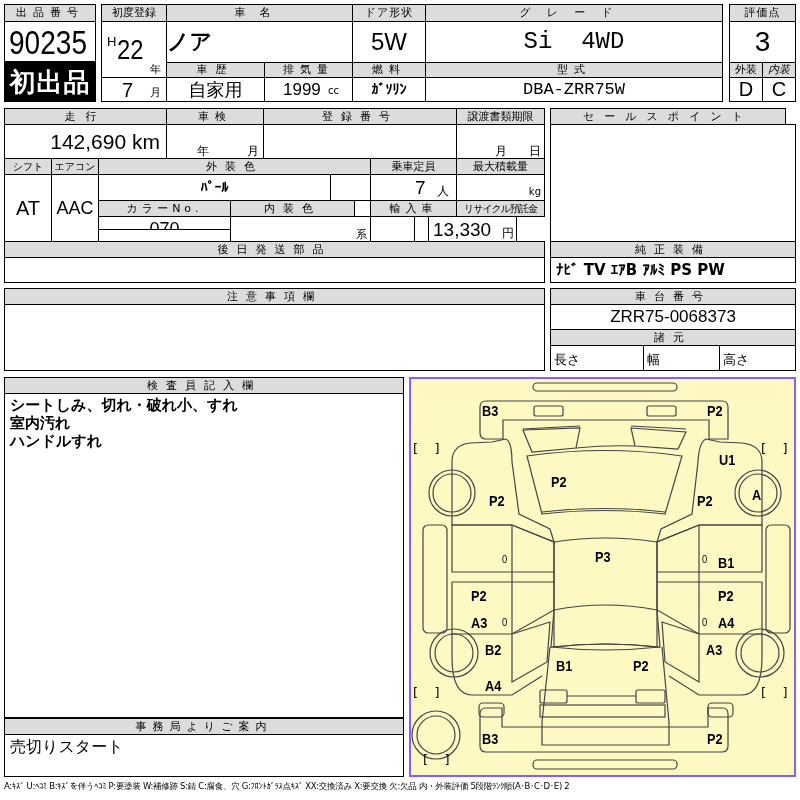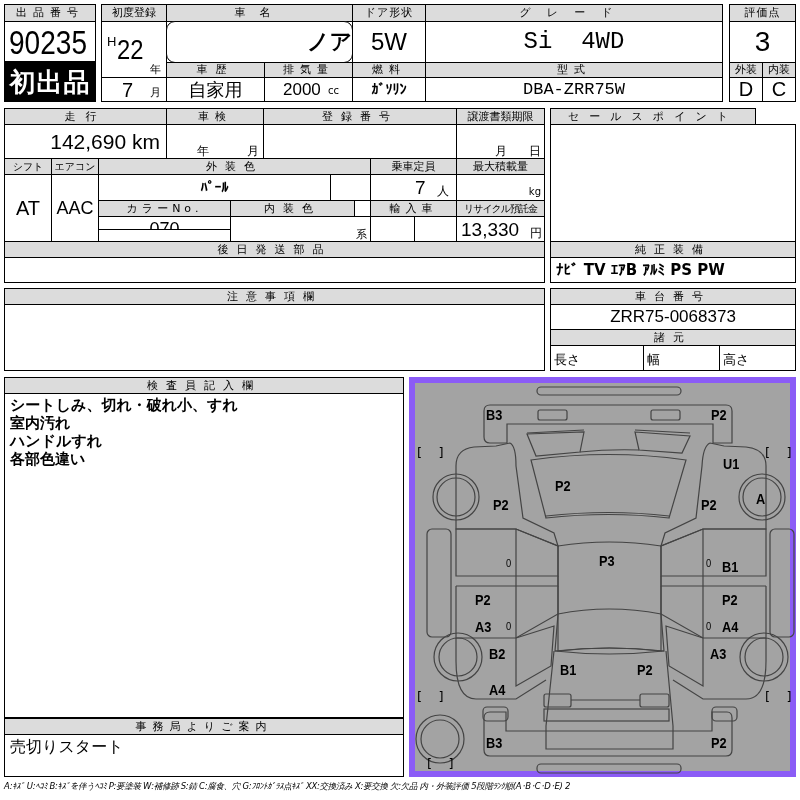--- a/index.html
+++ b/index.html
@@ -1,19 +1,19 @@
 <!DOCTYPE html>
 <html><head>
 <meta charset="utf-8">
 <style>
   * { box-sizing: border-box; margin: 0; padding: 0; }
   html, body { width: 800px; height: 800px; background: #fff; overflow: hidden; }
   body { position: relative; font-family: "DejaVu Sans", sans-serif; color: #000; }
   .abs { position: absolute; }
-  .box { position: absolute; border: 6px solid #8b5cf6; background: #a3a3a3; padding-left: 20px; }
+  .box { position: absolute; border: 2px solid #8b5cf6; background: #fef9c3; padding-left: 20px; }
   .hdr { position: absolute; background: #dcdcdc; border: 1px solid #000; font-size: 11px; text-align: center; line-height: 15px; letter-spacing: 4px; white-space: nowrap; overflow: hidden; }
   .cell { position: absolute; border: 1px solid #000; background: #fff; overflow: hidden; white-space: nowrap; }
   .val { position: absolute; white-space: nowrap; }
   .unit { position: absolute; font-size: 11px; white-space: nowrap; }
   .cond { font-family: "Liberation Sans Narrow", "Liberation Sans", sans-serif; }
   .dlabel { position: absolute; font-size: 15px; font-weight: bold; font-family: "Liberation Sans", sans-serif; transform: scaleX(0.85); transform-origin: left top; }
   .bracket { position: absolute; font-size: 13px; color: #000; }
 </style>
 </head>
 <body>
@@ -31,57 +31,57 @@
   <span class="val" style="left:5px;top:12px;font-size:13px;font-family:'Liberation Sans',sans-serif;">H</span>
   <span class="val" style="left:15px;top:12px;font-size:28px;font-family:'Liberation Sans',sans-serif;transform:scaleX(0.85);transform-origin:left top;">22</span>
   <span class="unit" style="left:48px;top:40px;">年</span>
 </div>
 <div class="cell" style="left:101px;top:77px;width:66px;height:25px;">
   <span class="val" style="left:20px;top:1px;font-size:20px;font-family:'Liberation Sans',sans-serif;">7</span>
   <span class="unit" style="left:48px;top:7px;">月</span>
 </div>
 
 <div class="hdr" style="left:166px;top:4px;width:187px;height:18px;letter-spacing:14px;">車名</div>
-<div class="cell" style="left:166px;top:21px;width:187px;height:42px;text-align:right;border-radius:9px;">
+<div class="cell" style="left:166px;top:21px;width:187px;height:42px;text-align:left;">
   <span style="font-size:22px;font-weight:bold;line-height:40px;">ノア</span>
 </div>
 
 <div class="hdr" style="left:352px;top:4px;width:74px;height:18px;letter-spacing:1px;">ドア形状</div>
 <div class="cell" style="left:352px;top:21px;width:74px;height:42px;text-align:center;">
   <span style="font-size:24px;line-height:40px;font-family:'Liberation Sans',sans-serif;">5W</span>
 </div>
 
 <div class="hdr" style="left:425px;top:4px;width:298px;height:18px;letter-spacing:16px;">グレード</div>
 <div class="cell" style="left:425px;top:21px;width:298px;height:42px;text-align:center;">
   <span style="font-size:24px;line-height:40px;font-family:'Liberation Mono',monospace;white-space:pre;">Si  4WD</span>
 </div>
 
 <div class="hdr" style="left:729px;top:4px;width:67px;height:18px;letter-spacing:1px;">評価点</div>
 <div class="cell" style="left:729px;top:21px;width:67px;height:42px;text-align:center;">
   <span style="font-size:28px;line-height:40px;font-family:'Liberation Sans',sans-serif;">3</span>
 </div>
 <div class="hdr" style="left:729px;top:62px;width:34px;height:16px;letter-spacing:0;line-height:13px;">外装</div>
-<div class="hdr" style="left:762px;top:62px;width:34px;height:16px;letter-spacing:0;line-height:13px;">内装</div>
+<div class="hdr" style="left:762px;top:62px;width:34px;height:16px;letter-spacing:0;line-height:13px;font-style:italic;">内装</div>
 <div class="cell" style="left:729px;top:77px;width:34px;height:25px;text-align:center;">
   <span style="font-size:20px;line-height:23px;font-family:'Liberation Sans',sans-serif;">D</span>
 </div>
 <div class="cell" style="left:762px;top:77px;width:34px;height:25px;text-align:center;">
   <span style="font-size:20px;line-height:23px;font-family:'Liberation Sans',sans-serif;">C</span>
 </div>
 
 <div class="hdr" style="left:166px;top:62px;width:99px;height:16px;line-height:13px;letter-spacing:8px;">車歴</div>
 <div class="hdr" style="left:264px;top:62px;width:89px;height:16px;line-height:13px;letter-spacing:6px;">排気量</div>
 <div class="hdr" style="left:352px;top:62px;width:74px;height:16px;line-height:13px;letter-spacing:6px;">燃料</div>
 <div class="hdr" style="left:425px;top:62px;width:298px;height:16px;line-height:13px;letter-spacing:6px;">型式</div>
 
 <div class="cell" style="left:166px;top:77px;width:99px;height:25px;text-align:center;">
   <span style="font-size:18px;line-height:23px;">自家用</span>
 </div>
 <div class="cell" style="left:264px;top:77px;width:89px;height:25px;">
-  <span class="val" style="left:18px;top:2px;font-size:17px;font-family:'Liberation Sans',sans-serif;">2000</span>
+  <span class="val" style="left:18px;top:2px;font-size:17px;font-family:'Liberation Sans',sans-serif;">1999</span>
   <span class="unit" style="left:63px;top:7px;font-size:10px;">cc</span>
 </div>
 <div class="cell" style="left:352px;top:77px;width:74px;height:25px;text-align:center;">
   <span style="font-size:14px;line-height:23px;font-weight:bold;">ｶﾞｿﾘﾝ</span>
 </div>
 <div class="cell" style="left:425px;top:77px;width:298px;height:25px;text-align:center;">
   <span style="font-size:17px;line-height:23px;font-family:'Liberation Mono',monospace;">DBA-ZRR75W</span>
 </div>
 
 <div class="hdr" style="left:4px;top:108px;width:163px;height:17px;letter-spacing:10px;">走行</div>
@@ -134,29 +134,29 @@
 <div class="hdr" style="left:456px;top:200px;width:89px;height:17px;letter-spacing:-1px;font-size:10px;">リサイクル預託金</div>
 
 <div class="cell" style="left:98px;top:216px;width:133px;height:14px;text-align:center;">
   <span style="font-size:18px;line-height:24px;font-family:'Liberation Sans',sans-serif;">070</span>
 </div>
 <div class="cell" style="left:230px;top:216px;width:141px;height:26px;">
   <span class="unit" style="right:3px;top:10px;font-size:11px;">系</span>
 </div>
 <div class="cell" style="left:370px;top:216px;width:45px;height:26px;"></div>
 <div class="cell" style="left:414px;top:216px;width:43px;height:26px;"></div>
-<div class="cell" style="left:456px;top:216px;width:89px;height:42px;">
+<div class="cell" style="left:428px;top:216px;width:89px;height:42px;">
   <span class="val" style="left:4px;top:2px;font-size:19px;font-family:'Liberation Sans',sans-serif;">13,330</span>
   <span class="unit" style="left:73px;top:8px;font-size:12px;">円</span>
 </div>
 
 <div class="hdr" style="left:4px;top:241px;width:541px;height:17px;letter-spacing:8px;">後日発送部品</div>
 <div class="cell" style="left:4px;top:257px;width:541px;height:26px;"></div>
 
-<div class="hdr" style="left:550px;top:108px;width:206px;height:17px;letter-spacing:10px;">セールスポイント</div>
+<div class="hdr" style="left:550px;top:108px;width:236px;height:17px;letter-spacing:10px;">セールスポイント</div>
 <div class="cell" style="left:550px;top:124px;width:246px;height:118px;"></div>
 <div class="hdr" style="left:550px;top:241px;width:246px;height:17px;letter-spacing:8px;">純正装備</div>
 <div class="cell" style="left:550px;top:257px;width:246px;height:26px;padding-left:5px;">
   <span style="font-size:15px;line-height:24px;font-weight:bold;">ﾅﾋﾞ TV ｴｱB ｱﾙﾐ PS PW</span>
 </div>
 
 <div class="hdr" style="left:4px;top:288px;width:541px;height:17px;letter-spacing:8px;">注意事項欄</div>
 <div class="cell" style="left:4px;top:304px;width:541px;height:67px;"></div>
 
 <div class="hdr" style="left:550px;top:288px;width:246px;height:17px;letter-spacing:8px;">車台番号</div>
@@ -172,21 +172,20 @@
 </div>
 <div class="cell" style="left:719px;top:345px;width:77px;height:26px;padding-left:3px;">
   <span style="font-size:13px;line-height:28px;">高さ</span>
 </div>
 
 <div class="hdr" style="left:4px;top:377px;width:400px;height:17px;letter-spacing:8px;">検査員記入欄</div>
 <div class="cell" style="left:4px;top:393px;width:400px;height:325px;padding:2px 5px;white-space:normal;">
   <div style="font-size:15px;line-height:18px;font-weight:bold;">シートしみ、切れ・破れ小、すれ</div>
   <div style="font-size:15px;line-height:18px;font-weight:bold;">室内汚れ</div>
   <div style="font-size:15px;line-height:18px;font-weight:bold;">ハンドルすれ</div>
-  <div style="font-size:15px;line-height:18px;font-weight:bold;">各部色違い</div>
 </div>
 
 <div class="hdr" style="left:4px;top:718px;width:400px;height:17px;letter-spacing:6px;">事務局よりご案内</div>
 <div class="cell" style="left:4px;top:734px;width:400px;height:43px;padding-left:5px;">
   <span style="font-size:16px;line-height:24px;">売切りスタート</span>
 </div>
 
 <div class="box" style="left:409px;top:377px;width:387px;height:400px;">
   <svg width="385" height="398" viewBox="409 377 385 398" style="position:absolute;left:0;top:0;" fill="none" stroke="#444" stroke-width="1.2">
 
@@ -286,13 +285,13 @@
   <span class="dlabel" style="left:71px;top:351px;">B3</span>
   <span class="dlabel" style="left:296px;top:351px;">P2</span>
 
   <span class="bracket" style="left:2px;top:62px;white-space:pre;">[    ]</span>
   <span class="bracket" style="left:350px;top:62px;white-space:pre;">[    ]</span>
   <span class="bracket" style="left:2px;top:306px;white-space:pre;">[    ]</span>
   <span class="bracket" style="left:350px;top:306px;white-space:pre;">[    ]</span>
   <span class="bracket" style="left:12px;top:373px;white-space:pre;">[    ]</span>
 </div>
 
-<div class="abs" style="left:4px;top:781px;font-size:8.5px;white-space:nowrap;letter-spacing:-0.3px;font-style:italic;">A:ｷｽﾞ U:ﾍｺﾐ B:ｷｽﾞを伴うﾍｺﾐ P:要塗装 W:補修跡 S:錆 C:腐食、穴 G:ﾌﾛﾝﾄｶﾞﾗｽ点ｷｽﾞ XX:交換済み X:要交換 欠:欠品 内・外装評価 5段階ﾗﾝｸ順(A･B･C･D･E) 2</div>
+<div class="abs" style="left:4px;top:781px;font-size:8.5px;white-space:nowrap;letter-spacing:-0.3px;">A:ｷｽﾞ U:ﾍｺﾐ B:ｷｽﾞを伴うﾍｺﾐ P:要塗装 W:補修跡 S:錆 C:腐食、穴 G:ﾌﾛﾝﾄｶﾞﾗｽ点ｷｽﾞ XX:交換済み X:要交換 欠:欠品 内・外装評価 5段階ﾗﾝｸ順(A･B･C･D･E) 2</div>
 
 </body></html>

